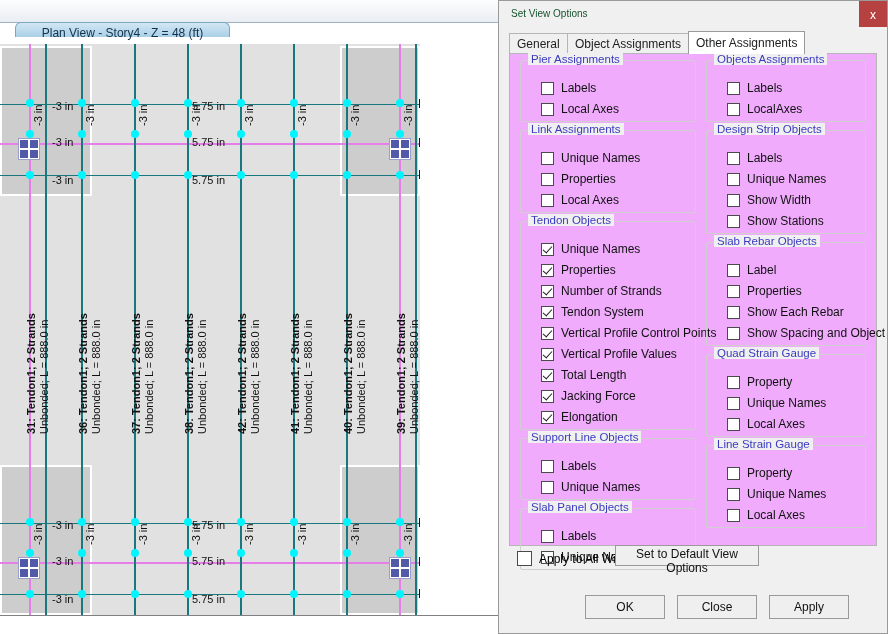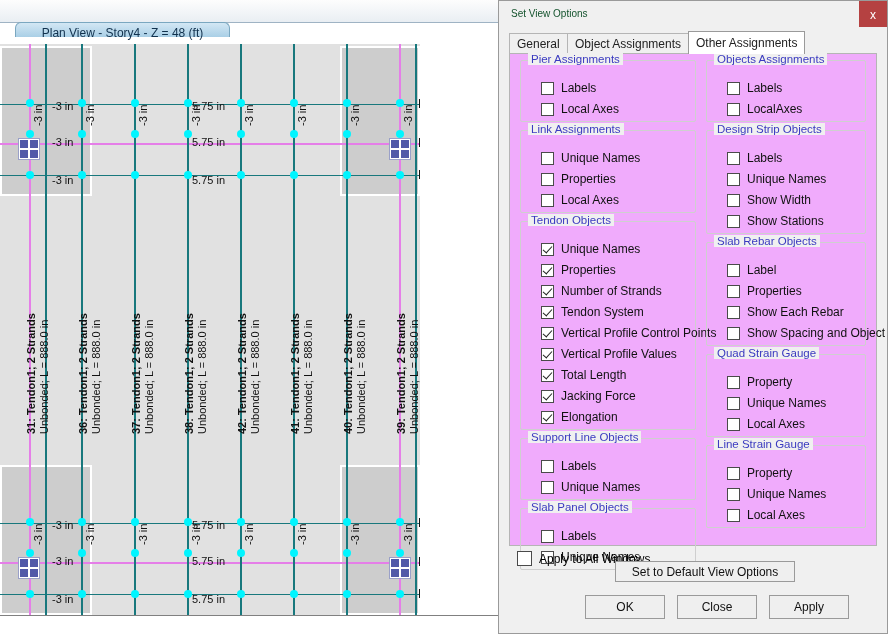--- a/index.html
+++ b/index.html
@@ -71,21 +71,21 @@
       margin-right:7px;flex:none;position:relative;box-sizing:border-box;}
   .cbrow.checked .box:after{content:"";position:absolute;left:3px;top:0px;width:4px;height:8px;
       border:solid #222;border-width:0 1.6px 1.6px 0;transform:rotate(42deg);}
   .cbrow .txt{font-size:12px;color:#111;white-space:nowrap;}
   .indent .cbrow{padding-left:14px;}
 
   #apply-all{position:absolute;left:18px;top:550px;display:flex;align-items:flex-end;cursor:pointer;}
   #apply-all .box{width:13px;height:13px;border:1px solid #4a4a4a;background:#fff;margin-right:7px;}
   .btn{position:absolute;background:#efefef;border:1px solid #9a9a9a;box-sizing:border-box;
       font-size:12px;color:#111;cursor:pointer;font-family:"Liberation Sans",sans-serif;}
-  #btn-default{left:116px;top:560px;width:180px;height:21px;}
+  #btn-default{left:116px;top:544px;width:144px;height:21px;}
   #btn-ok{left:86px;top:594px;width:80px;height:24px;}
   #btn-close{left:178px;top:594px;width:80px;height:24px;}
   #btn-apply{left:270px;top:594px;width:80px;height:24px;}
 </style>
 </head>
 <body>
 
 <div id="cad-window">
   <div id="cad-titlebar"></div>
   <div id="cad-tab">Plan View - Story4 - Z = 48 (ft)</div>

